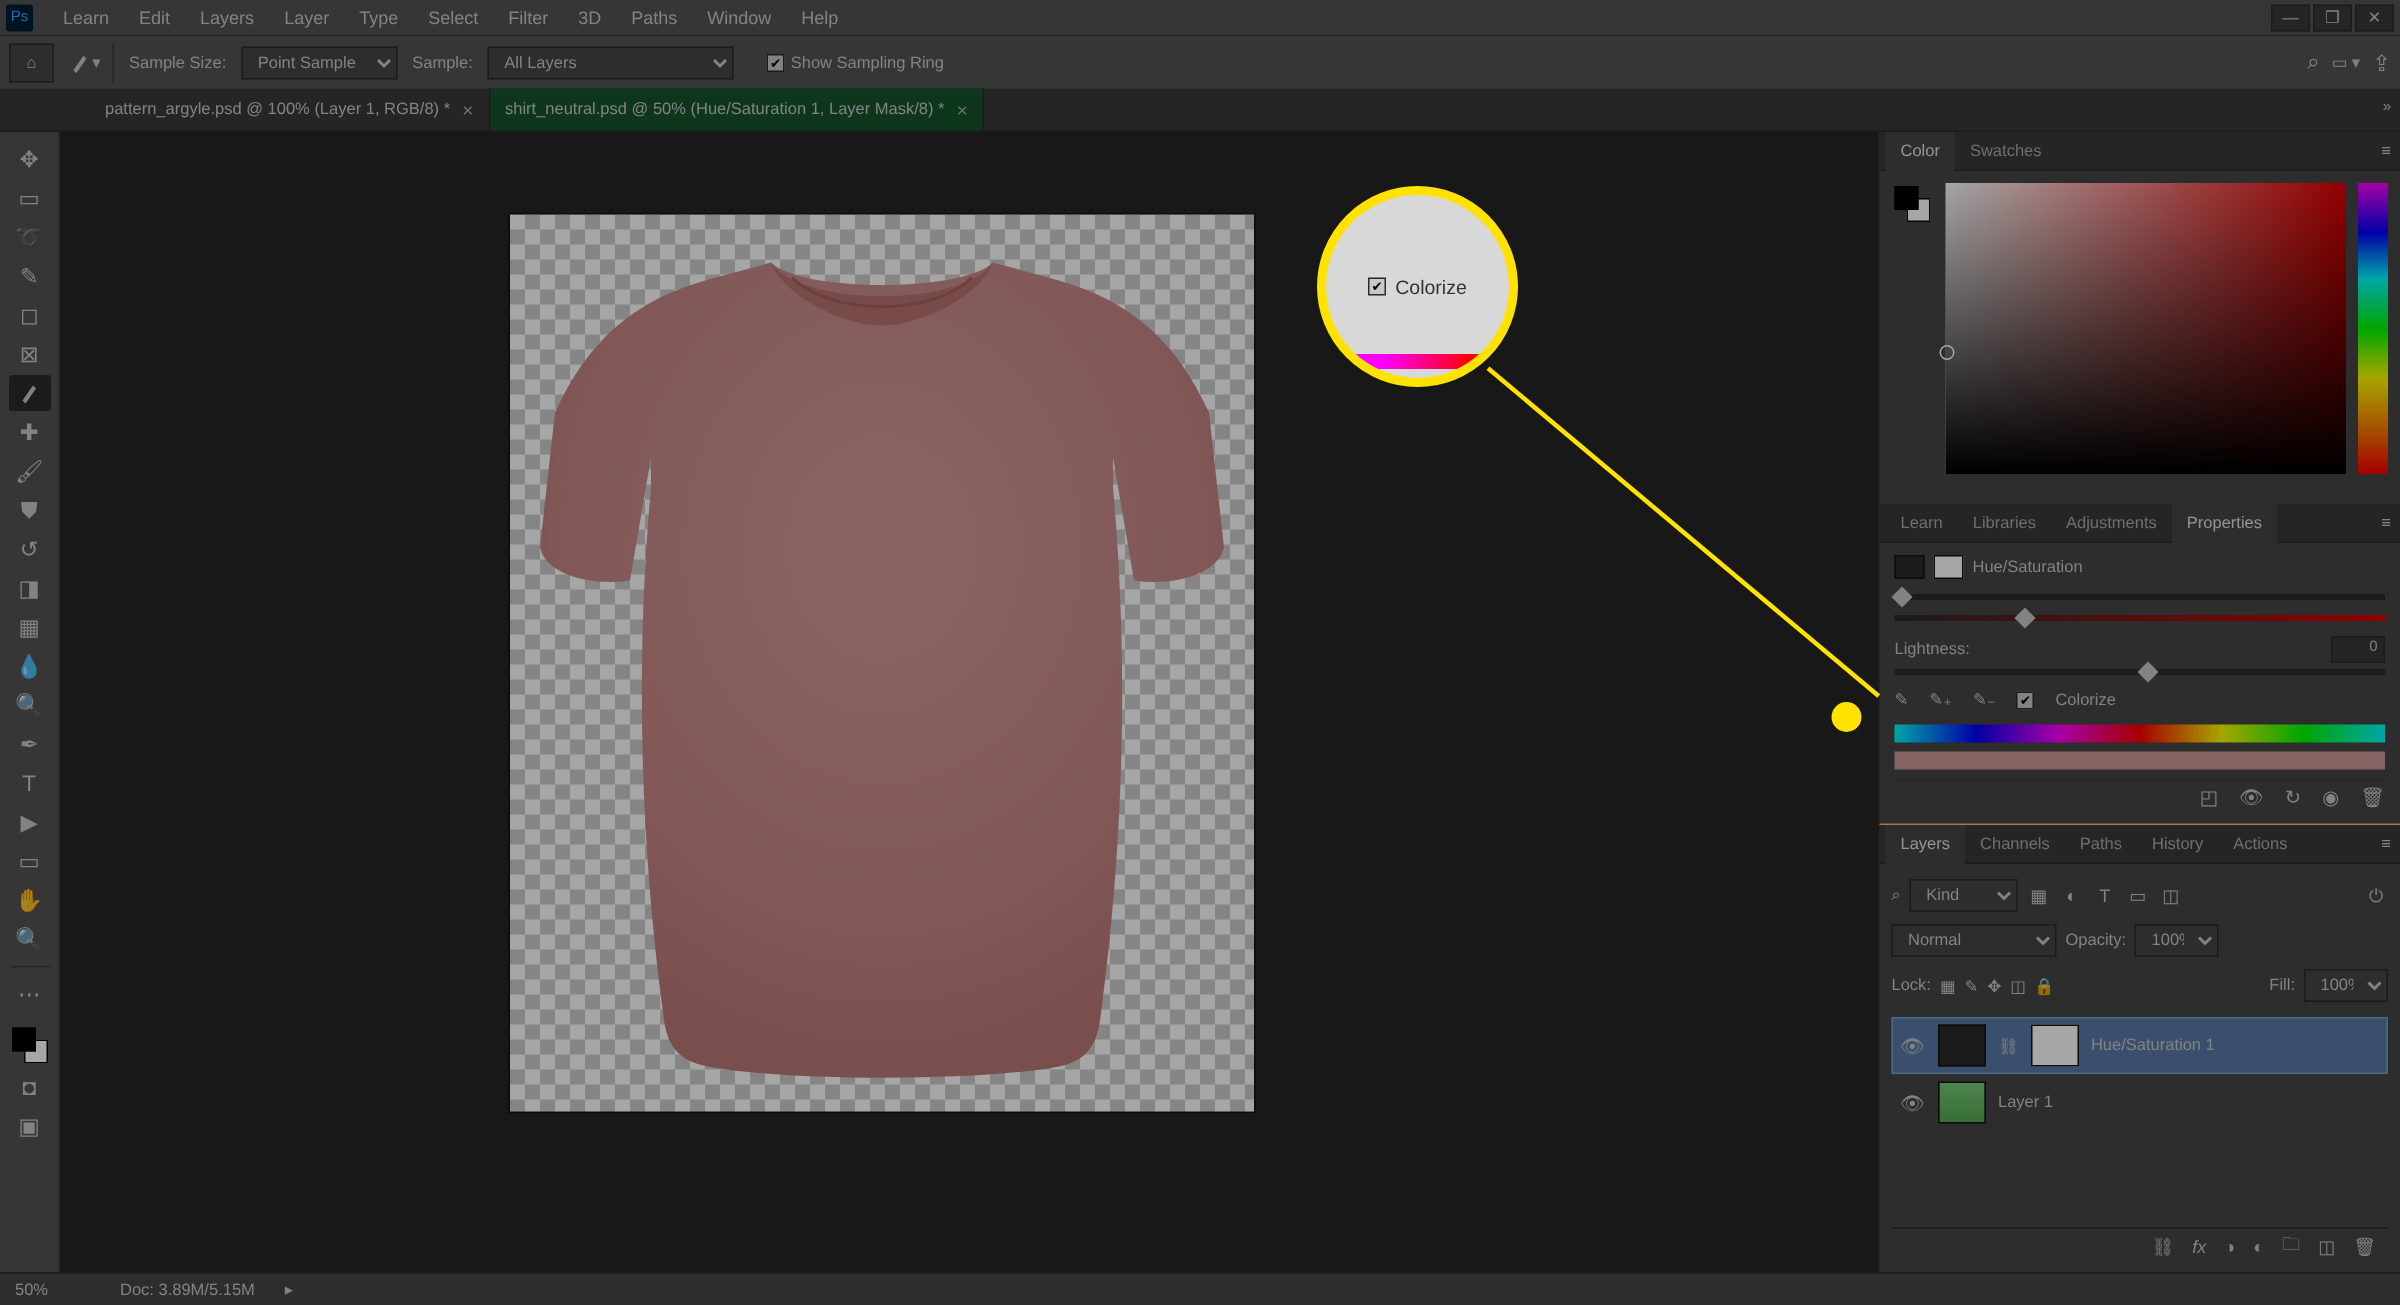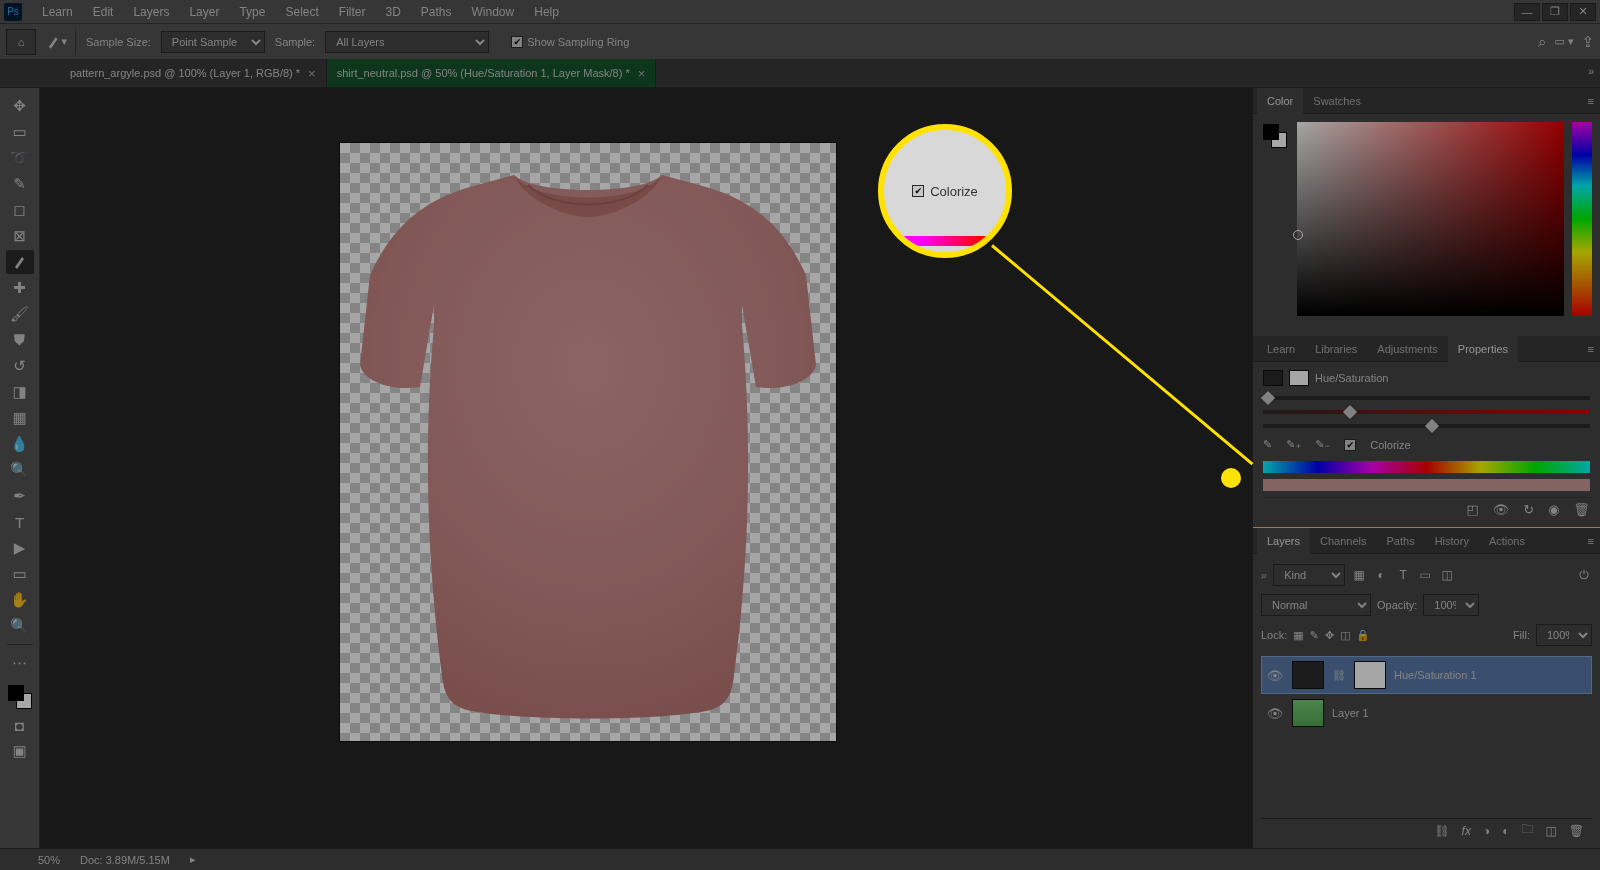--- a/index.html
+++ b/index.html
@@ -93,21 +93,21 @@
 .layer-item.sel { background: #5a7aa8; border: 1px solid #7aa0d0; }
 .eye { width: 18px; text-align: center; font-size: 13px; }
 .thumb { width: 32px; height: 28px; background: #fff; border: 1px solid #111; }
 .thumb.adj { background: #2a2a2a; }
 .thumb.green { background: linear-gradient(#7c7,#5a5); }
 .link-ic { font-size: 11px; }
 .panel-footer { height: 24px; border-top: 1px solid #2a2a2a; display: flex; justify-content: flex-end; align-items: center; gap: 12px; padding: 0 8px; font-size: 12px; }
 
 
 .status-bar { height: 22px; background: #454545; border-top: 1px solid #2a2a2a; display: flex; align-items: center; padding: 0 10px; gap: 20px; font-size: 11px; }
-.status-zoom { width: 50px; text-align: right; }
+.status-zoom { width: 50px; }
 </style>
 </head>
 <body>
 
 <div class="menu-bar">
   <div class="ps-icon">Ps</div>
   <div class="menu-item">Learn</div>
   <div class="menu-item">Edit</div>
   <div class="menu-item">Layers</div>
   <div class="menu-item">Layer</div>
@@ -265,20 +265,24 @@
         <div class="prop-icon"></div>
         <div class="prop-icon mask"></div>
         <span>Hue/Saturation</span>
       </div>
       <div class="slider-track">
           <div class="slider-thumb" style="left:0"></div>
         </div>
       <div class="slider-track red">
           <div class="slider-thumb" style="left:25%"></div>
         </div>
+      <div class="slider-row">
+        <span>Lightness:</span>
+        <div class="val-box">0</div>
+      </div>
       <div class="slider-track">
           <div class="slider-thumb" style="left:50%"></div>
         </div>
       <div class="eyedrops">
         <span>✎</span>
         <span>✎₊</span>
         <span>✎₋</span>
         <span class="chk">✔</span>
         <span>Colorize</span>
       </div>

